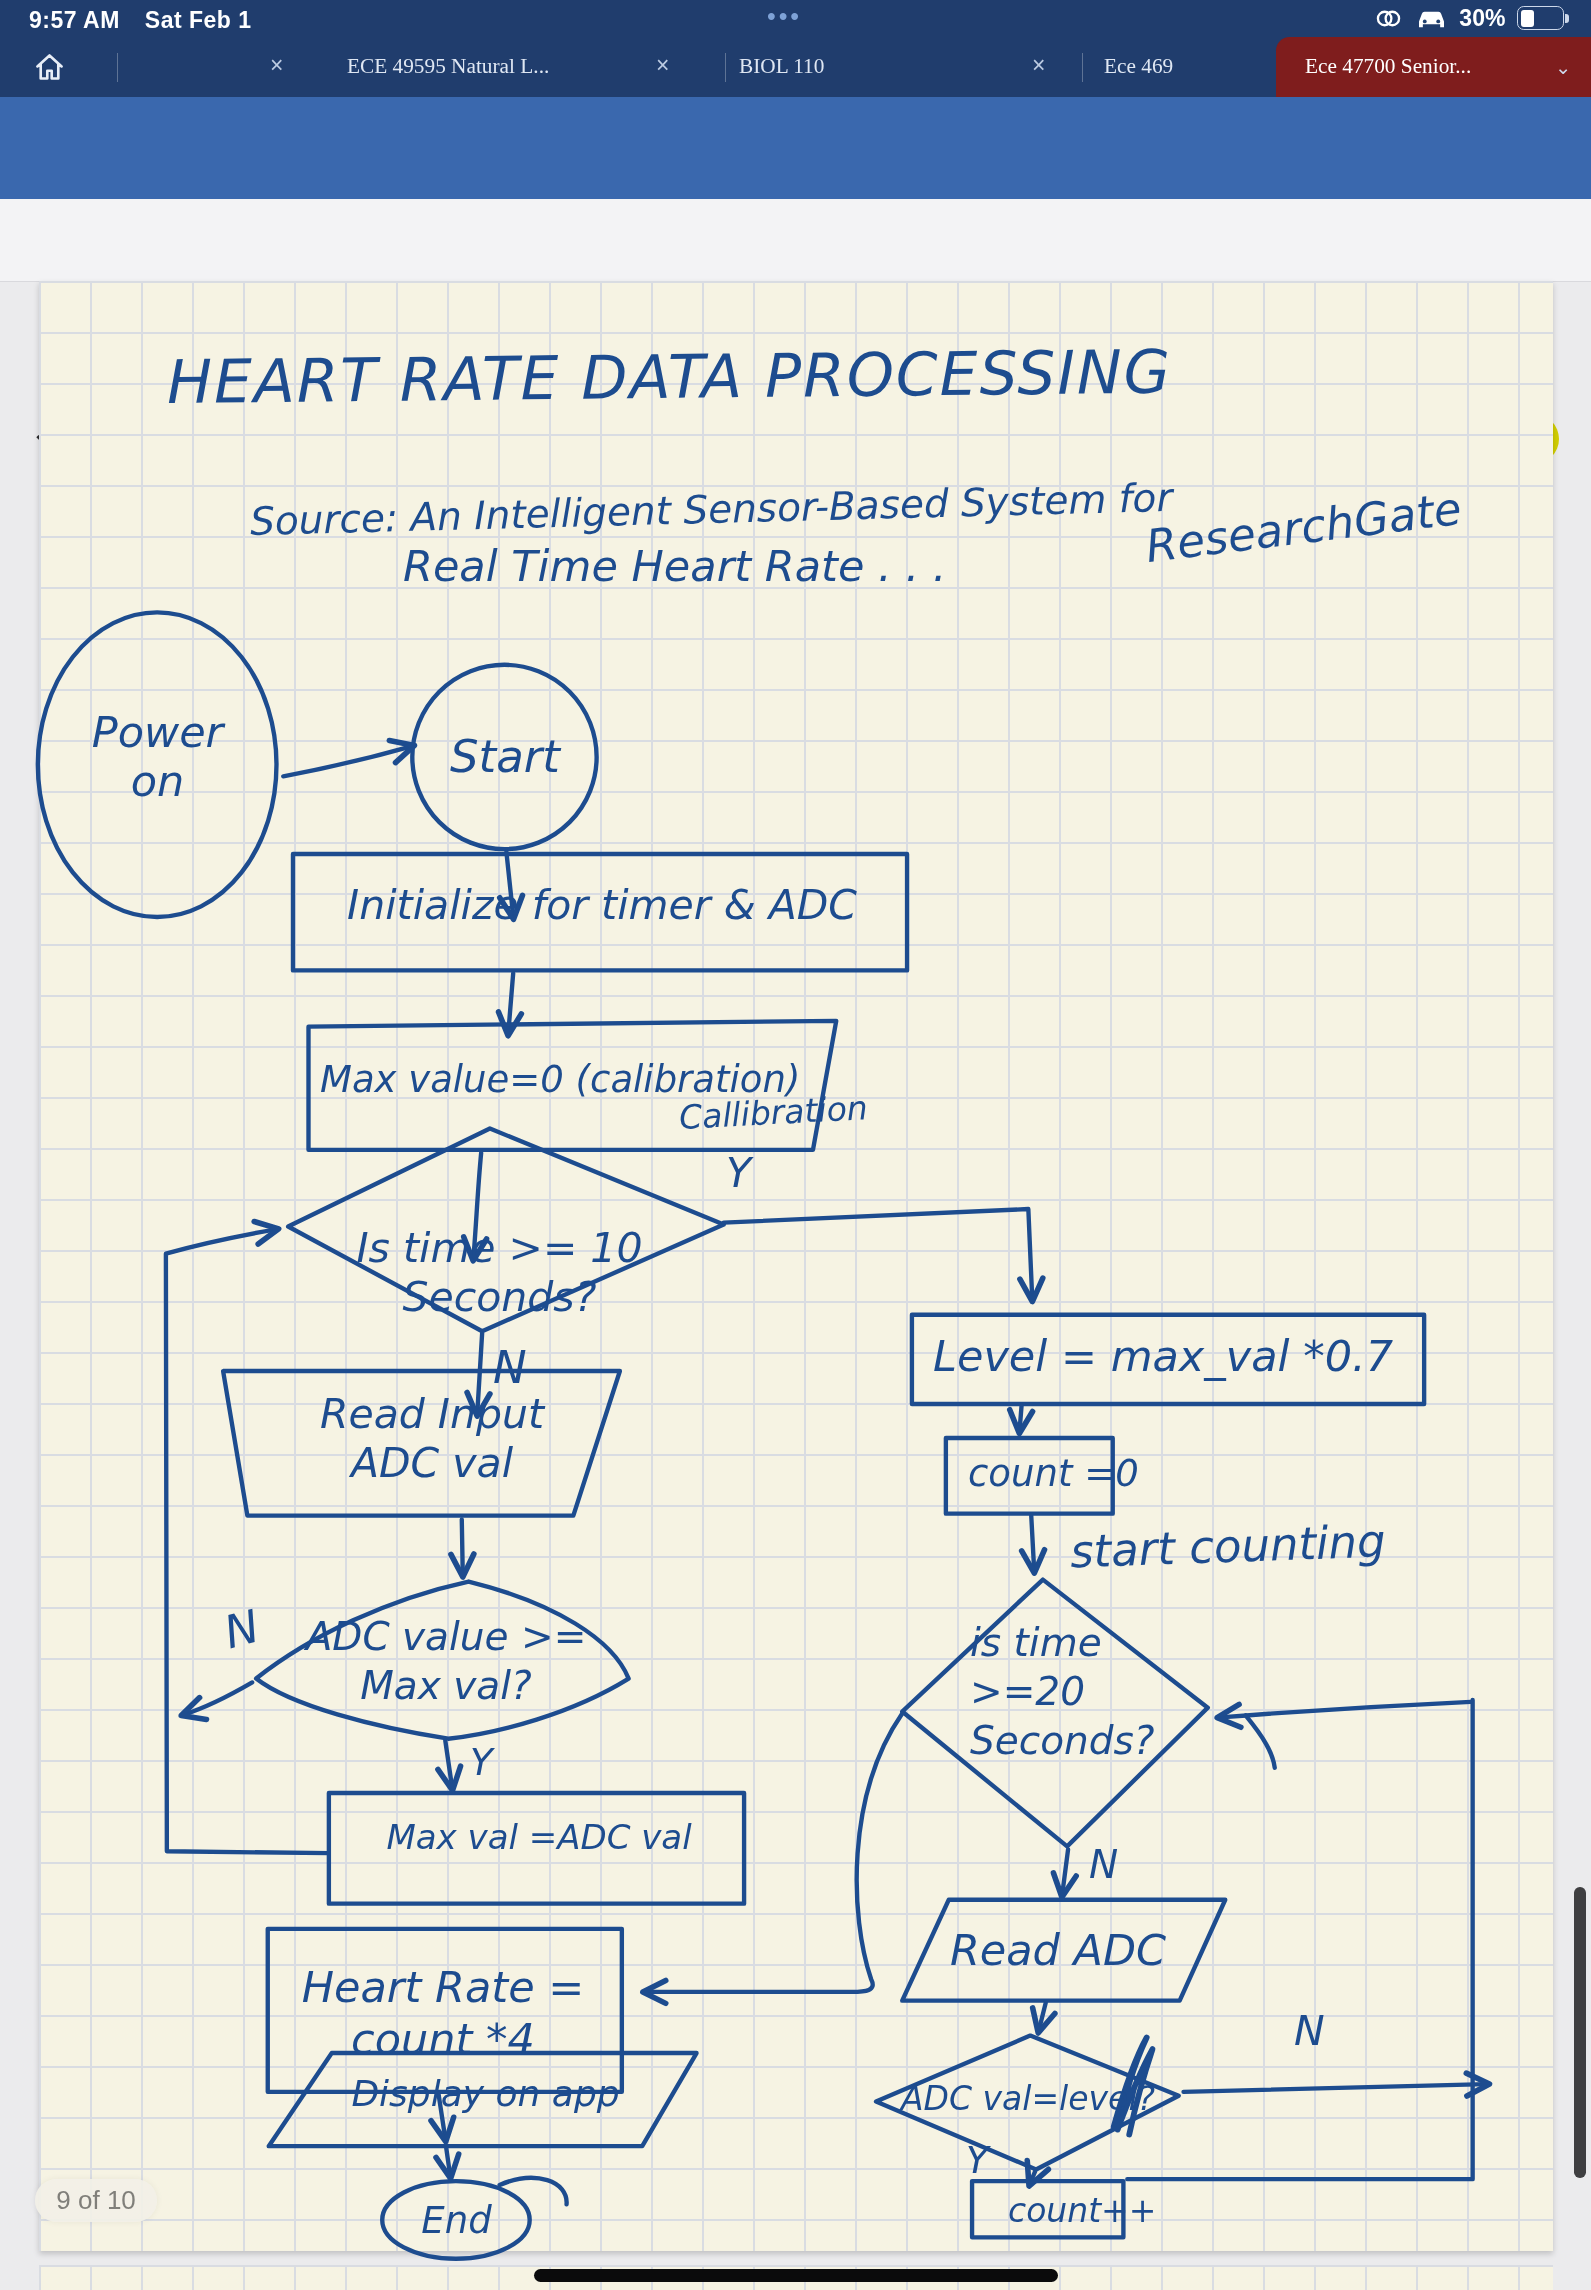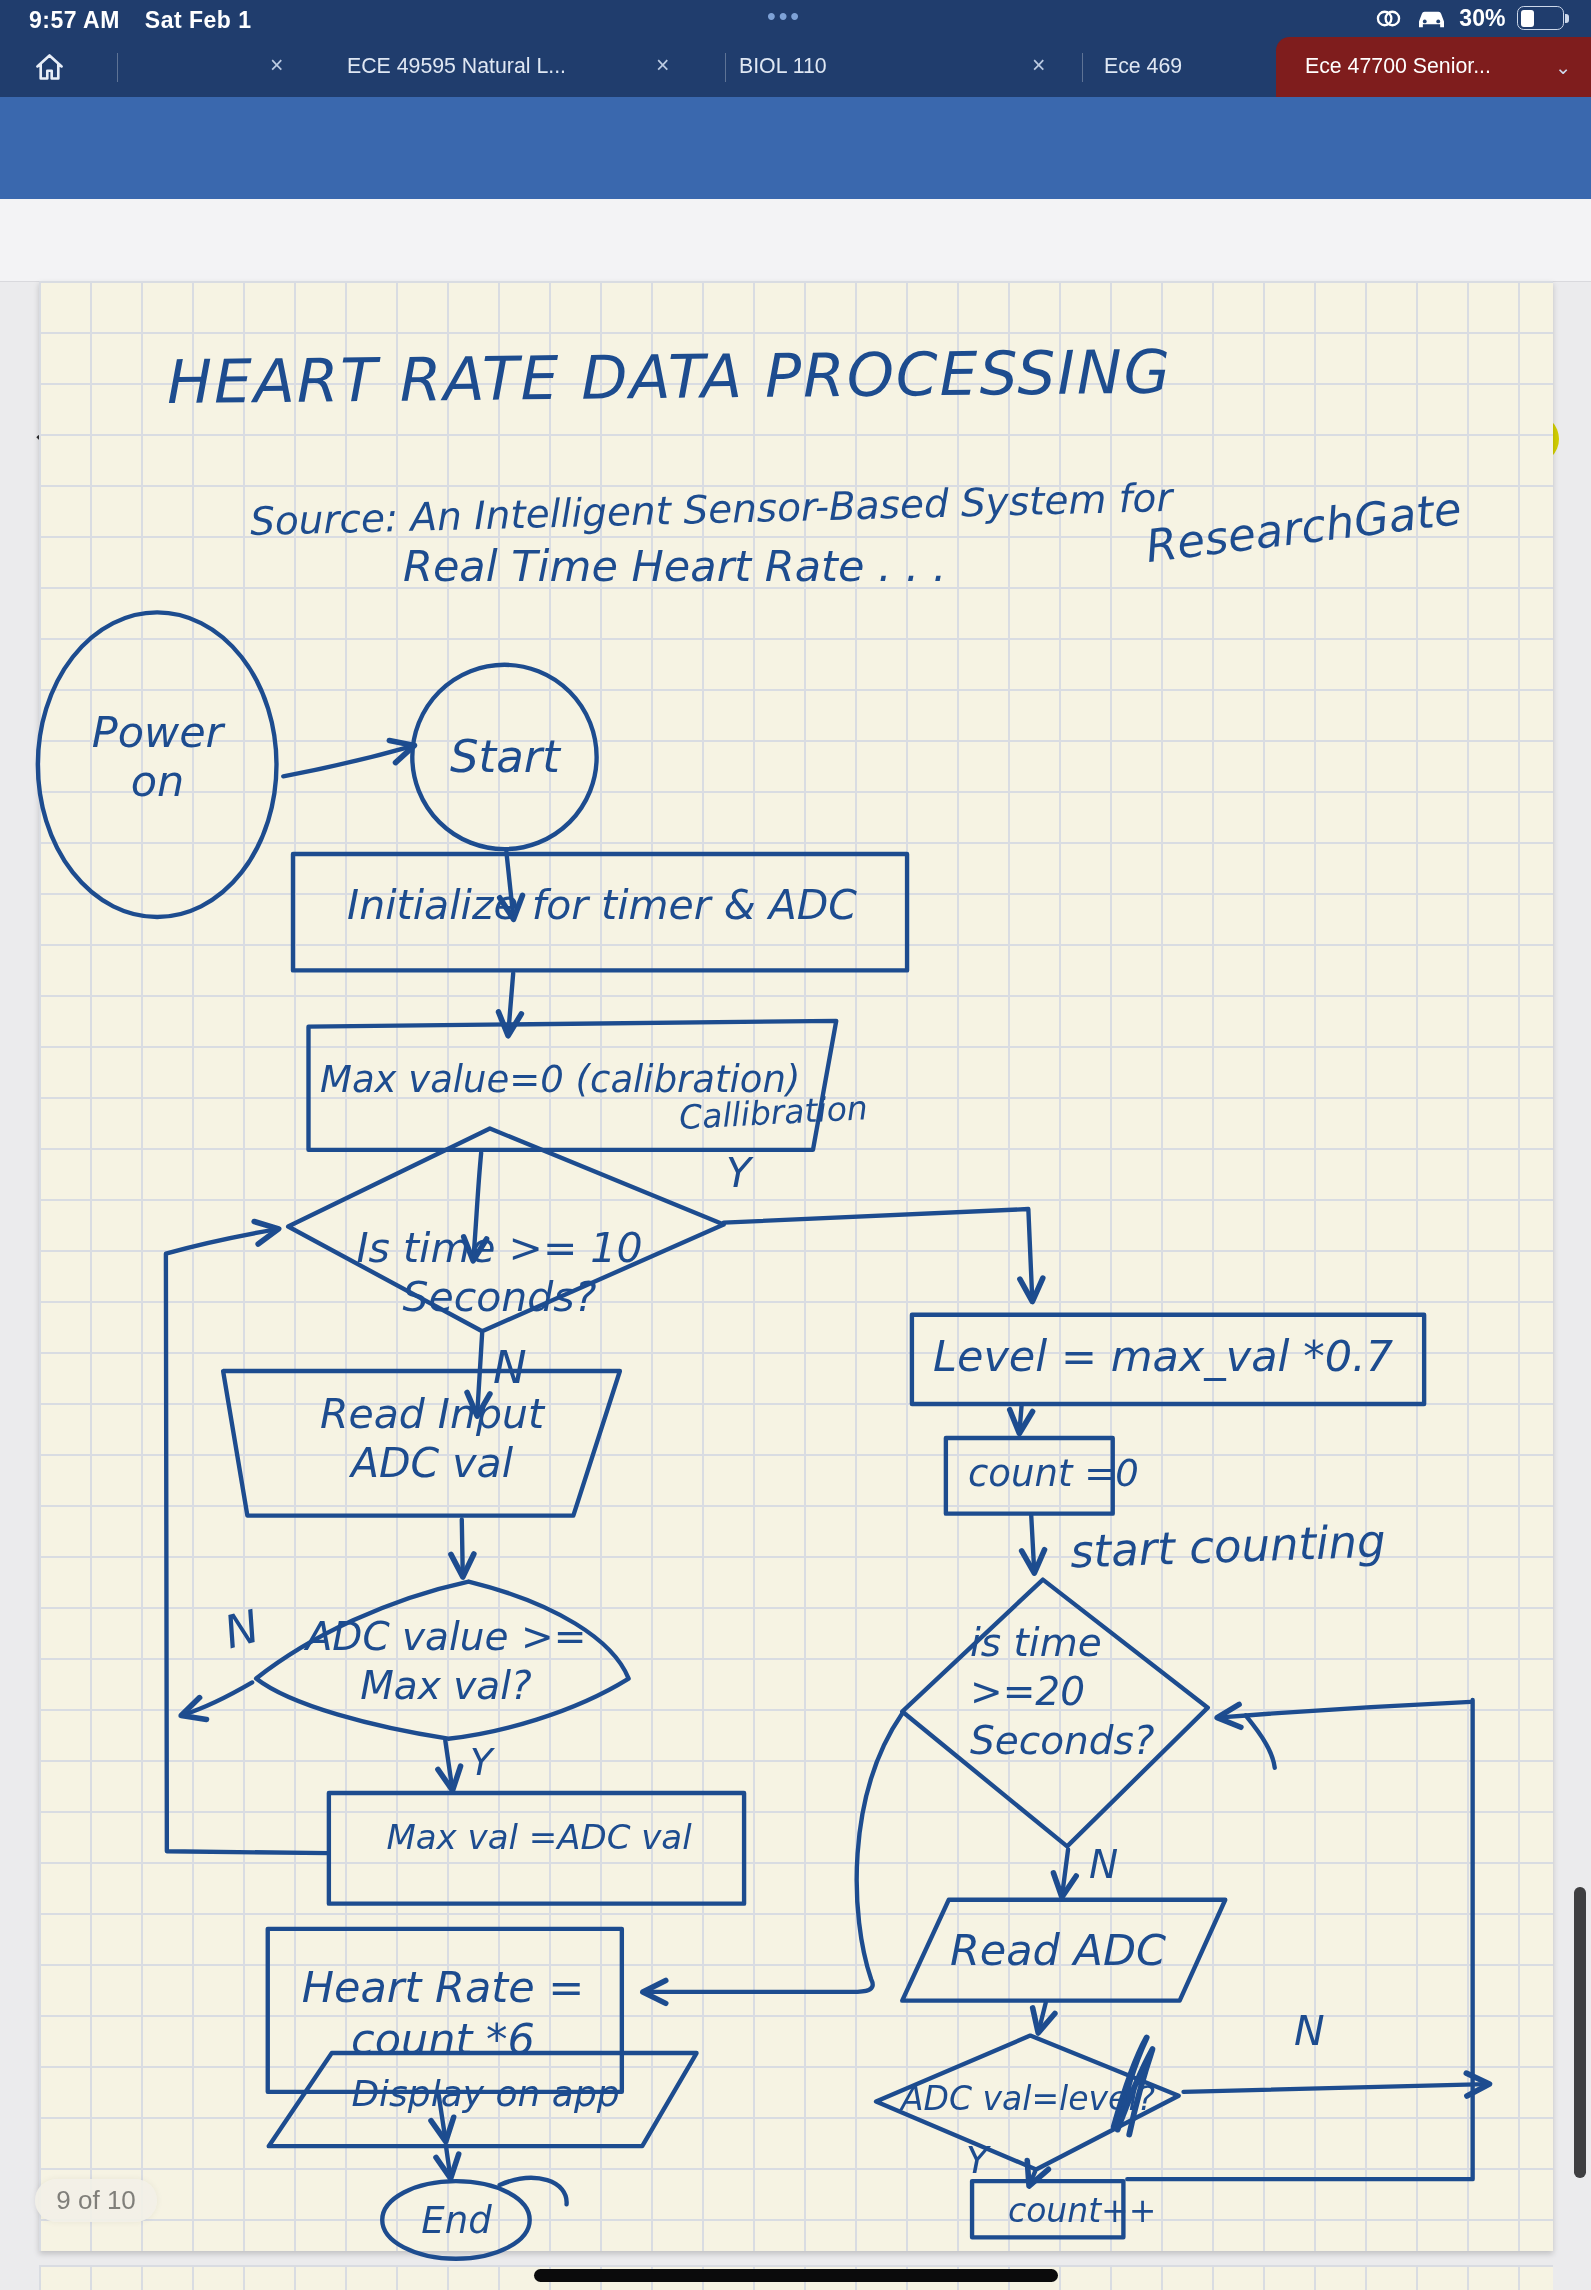--- a/index.html
+++ b/index.html
@@ -12,21 +12,21 @@
   .status-left{position:absolute;left:29px;top:6.8px;font-size:23px;font-weight:700;letter-spacing:0.5px;}
   .status-left span{margin-right:25px;}
   .status-dots{position:absolute;left:767px;top:1.9px;font-size:25px;color:#7ea2d6;letter-spacing:2.9px;}
   .status-right{position:absolute;right:27px;top:4.9px;display:flex;align-items:center;gap:11.6px;color:#fff;font-size:23px;font-weight:600;}
   .battery{position:relative;width:45px;height:22px;border:1.9px solid #cdd8ea;border-radius:6.8px;}
   .battery .fill{position:absolute;left:2.9px;top:2.9px;bottom:2.9px;width:30%;background:#fff;border-radius:2.9px;}
   .battery .nub{position:absolute;right:-5.8px;top:6.8px;width:3.9px;height:8.7px;background:#cdd8ea;border-radius:0 2.9px 2.9px 0;}
   
   .tab-bar{position:absolute;left:0;top:37px;width:1591px;height:60px;color:#dfe7f3;font-size:21.3px;}
   .tab-div{position:absolute;top:15.5px;width:1px;height:29px;background:rgba(255,255,255,.28);}
-  .tab-label{position:absolute;top:16.5px;white-space:nowrap;}
+  .tab-label{position:absolute;top:16.5px;white-space:nowrap;font-family:Liberation Serif, serif;}
   .tab-close{position:absolute;top:14.6px;font-size:23px;color:#bccbe2;cursor:default;}
   .tab-active{position:absolute;left:1276px;top:0;width:376px;height:60px;background:#7f1d1d;border-radius:13.6px 13.6px 0 0;}
   .chev{position:absolute;top:19.4px;color:#cfdcef;font-size:19.4px;}
   
   .toolbar{position:absolute;left:0;top:97px;width:1591px;height:102px;background:#3a68ae;}
   .tb-ic{position:absolute;top:147px;transform:translate(-50%,-50%);display:flex;align-items:center;justify-content:center;}
   .pen-mode-circle{width:62px;height:62px;border-radius:50%;background:#bdd3ec;display:flex;align-items:center;justify-content:center;}
   .red-dot{position:absolute;left:320px;top:103px;width:15.5px;height:15.5px;border-radius:50%;background:#e23a31;}
   
   .tool-row{position:absolute;left:0;top:199px;width:1591px;height:82px;background:#f3f3f5;border-bottom:1px solid #d9d9dd;}
@@ -367,21 +367,21 @@
   <div class="ink" style="left:966px;top:2139px;font-size:37px;">Y</div>
   <div class="ink" style="left:992px;top:2191px;font-size:33px;margin-left:16px;">count++</div>
   <div class="ink pre ctr" style="left:272px;top:1390px;width:320px;font-size:41px;line-height:1.2;">Read Input
 ADC val</div>
   <div class="ink pre ctr" style="left:281px;top:1613px;width:330px;font-size:39px;line-height:1.25;">ADC value &gt;=
 Max val?</div>
   <div class="ink" style="left:225px;top:1603px;font-size:45px;transform:rotate(-15deg);">N</div>
   <div class="ink" style="left:470px;top:1741px;font-size:37px;">Y</div>
   <div class="ink ctr" style="left:340px;top:1817px;width:398px;font-size:34px;">Max val =ADC val</div>
   <div class="ink pre ctr" style="left:283px;top:1962px;width:320px;font-size:43px;line-height:1.2;">Heart Rate =
-count *6</div>
+count *4</div>
   <div class="ink ctr" style="left:311px;top:2073px;width:349px;font-size:36px;">Display on app</div>
   <div class="ink ctr" style="left:408px;top:2199px;width:97px;font-size:37px;">End</div>
 
   <div class="scrollbar"></div>
   <div class="page-pill">9 of 10</div>
   <div class="home-ind"></div>
 </div>
 
 
 </body></html>

